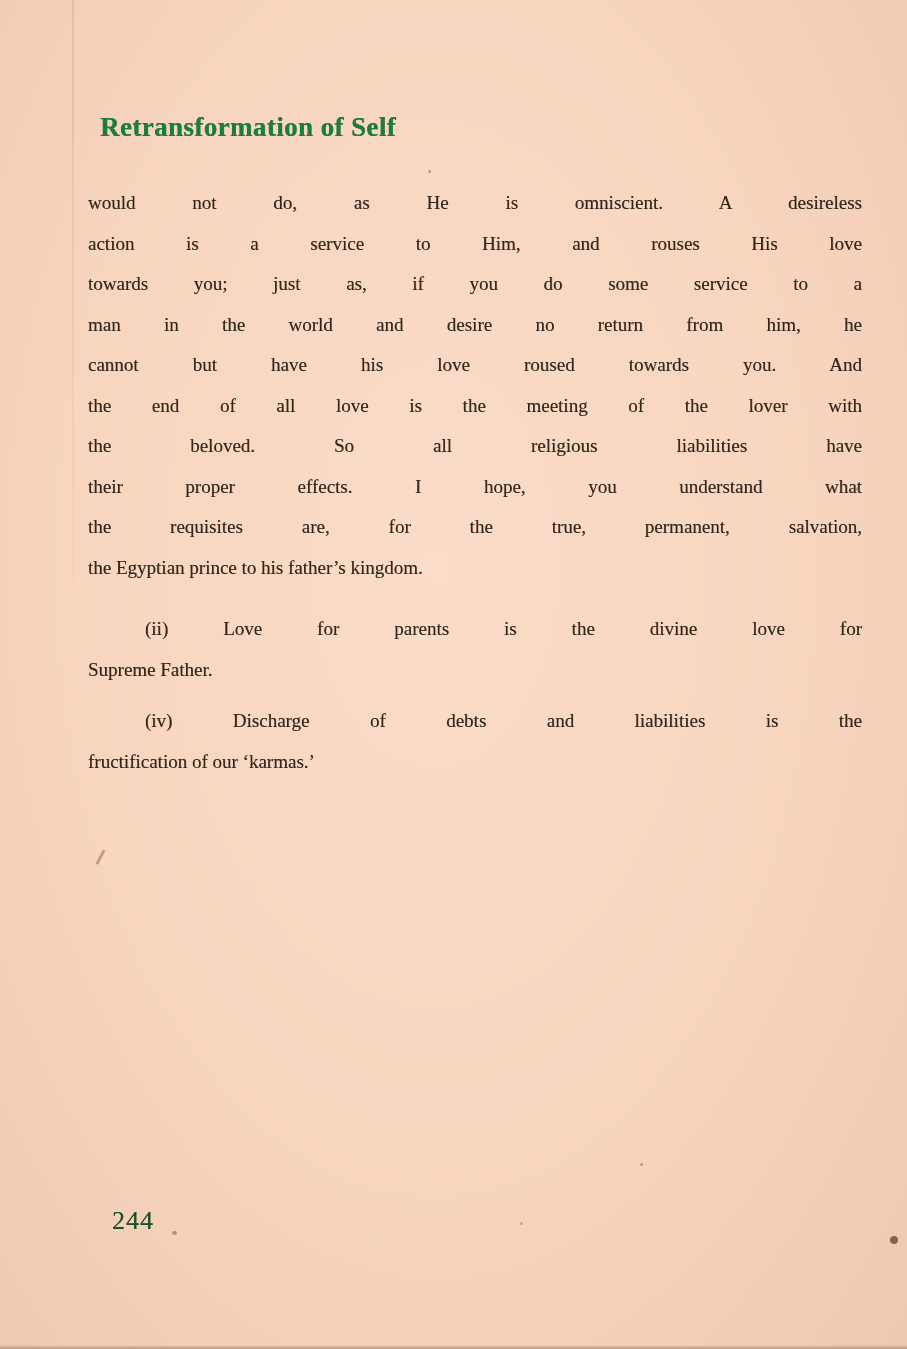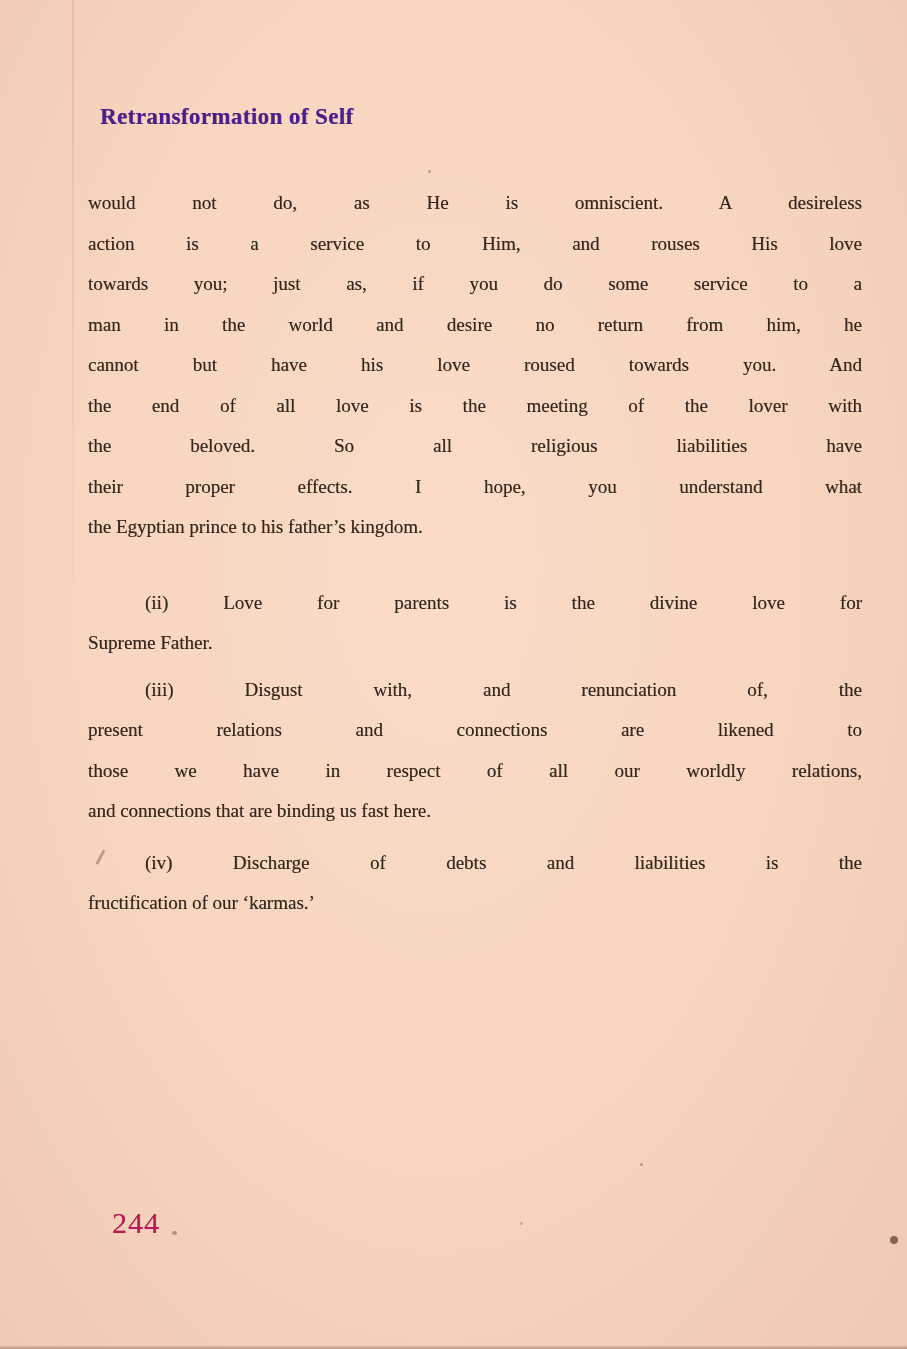--- a/index.html
+++ b/index.html
@@ -15,60 +15,60 @@
     position: relative;
     font-family: "Liberation Serif", "DejaVu Serif", serif;
     background: radial-gradient(ellipse at 48% 42%, var(--paper-light) 0%, var(--paper) 55%, var(--paper-dark) 100%);
   }
   .page {
     position: absolute;
     inset: 0;
   }
   .running-header {
     position: absolute;
-    top: 104px;
+    top: 112px;
     left: 100px;
-    font-size: 23px;
+    font-size: 27px;
     font-weight: bold;
     letter-spacing: 0.4px;
-    color: #4c1d95;
+    color: #15803d;
     text-shadow: 0.4px 0.3px 0.5px rgba(43,32,22,0.55);
   }
   .text-column {
     position: absolute;
     top: 183px;
     left: 88px;
     width: 774px;
     font-size: 19px;
     color: var(--ink);
     text-shadow: 0.35px 0.25px 0.45px rgba(50,38,28,0.45);
   }
   .para { margin: 0; }
   .para.gap-large  { margin-top: 31px; }
-  .para.gap-medium { margin-top: 35px; }
+  .para.gap-medium { margin-top: 21px; }
   .para.gap-small  { margin-top: 6px; }
   .para.gap-tiny   { margin-top: 11px; }
   .line {
     height: 40.5px;
     line-height: 40.5px;
     text-align: justify;
     text-align-last: justify;
     white-space: nowrap- ;
   }
   .line.last {
     text-align: left;
     text-align-last: left;
   }
   .line.indent { text-indent: 57px; }
   .page-number {
     position: absolute;
     top: 1206px;
     left: 112px;
-    font-size: 30px;
-    color: #be185d;
+    font-size: 26px;
+    color: #14532d;
     letter-spacing: 1px;
     text-shadow: 0.35px 0.25px 0.45px rgba(50,38,28,0.45);
   }
   
   .crease-left {
     position: absolute;
     top: 0; left: 72px;
     width: 2px; height: 580px;
     background: linear-gradient(to bottom, rgba(190,140,110,0.28), rgba(190,140,110,0.05));
     pointer-events: none;
@@ -107,35 +107,30 @@
 
     <div class="para">
       <div class="line">would not do, as He is omniscient.  A desireless</div>
       <div class="line">action is a service to Him, and rouses His love</div>
       <div class="line">towards you; just as, if you do some service to a</div>
       <div class="line">man in the world and desire no return from him, he</div>
       <div class="line">cannot but have his love roused towards you.  And</div>
       <div class="line">the end of all love is the meeting of the lover with</div>
       <div class="line">the beloved.  So all religious liabilities have</div>
       <div class="line">their proper effects.  I hope, you understand what</div>
+      <div class="line">the requisites are, for the true, permanent, salvation,</div>
       <div class="line last">the Egyptian prince to his father’s kingdom.</div>
     </div>
 
 
     <div class="para gap-medium">
       <div class="line indent">(ii) Love for parents is the divine love for</div>
       <div class="line last">Supreme Father.</div>
     </div>
 
-    <div class="para gap-small">
-      <div class="line indent">(iii) Disgust with, and renunciation of, the</div>
-      <div class="line">present relations and connections are likened to</div>
-      <div class="line">those we have in respect of all our worldly relations,</div>
-      <div class="line last">and connections that are binding us fast here.</div>
-    </div>
 
     <div class="para gap-tiny">
       <div class="line indent">(iv)  Discharge of debts and liabilities is the</div>
       <div class="line last">fructification of our ‘karmas.’</div>
     </div>
 
   </div>
 
   <div class="page-number">244</div>
 

